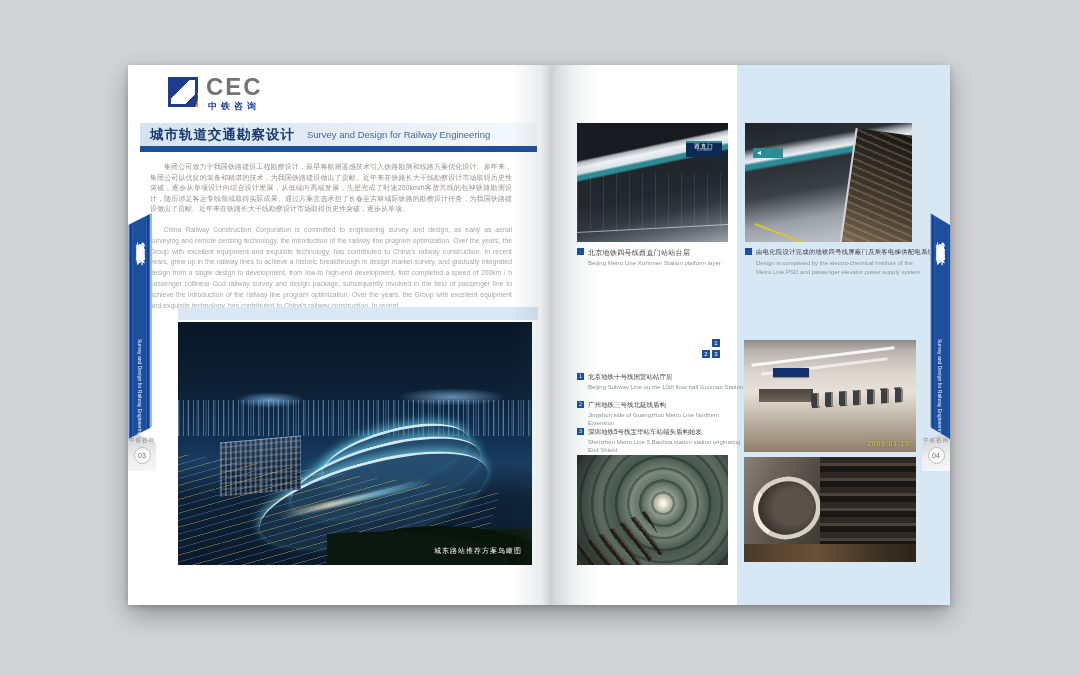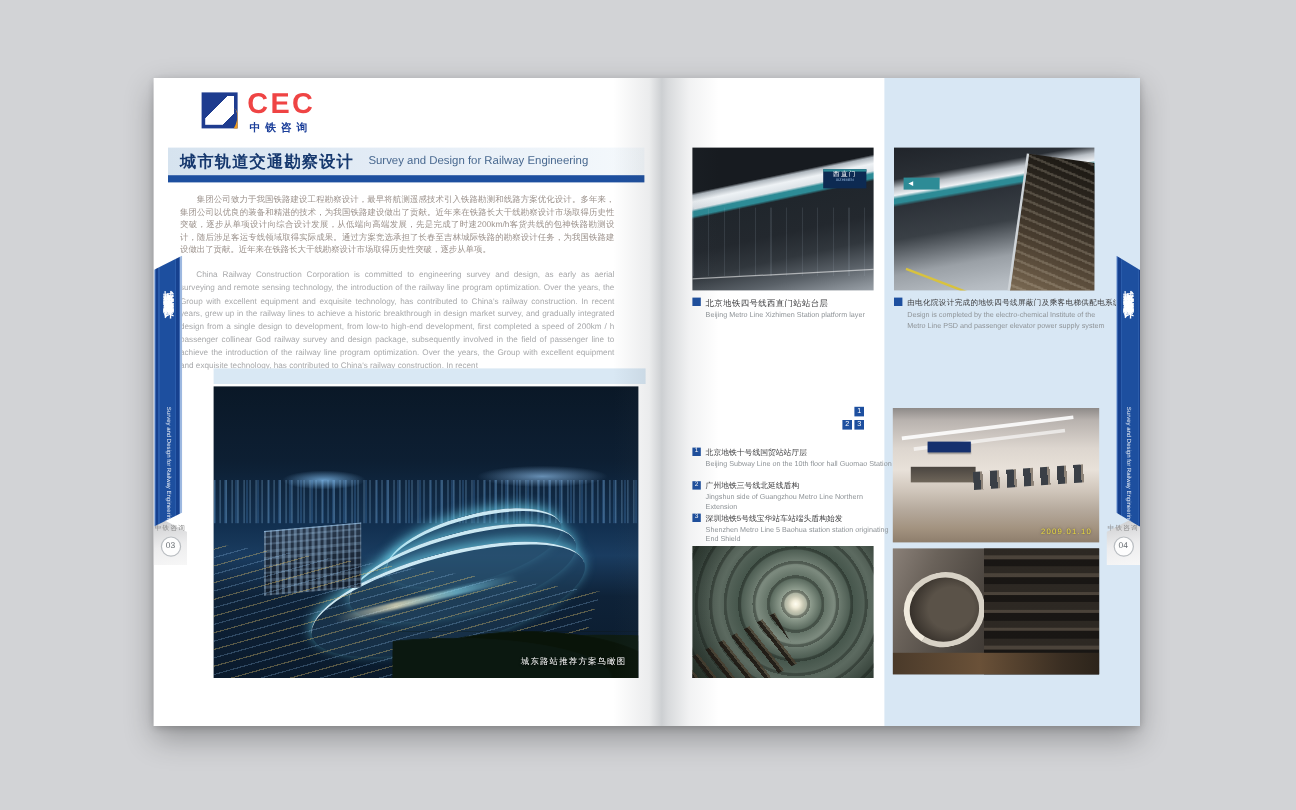--- a/index.html
+++ b/index.html
@@ -11,21 +11,21 @@
   
   .spine{left:383px;top:0;width:88px;height:540px;z-index:6;pointer-events:none;
     background:linear-gradient(to right, rgba(60,70,80,0) 0%, rgba(60,70,80,0.10) 34%,
       rgba(60,70,80,0.26) 46%, rgba(60,70,80,0.20) 52%, rgba(60,70,80,0.07) 72%, rgba(60,70,80,0) 100%);}
   
   .logo-mark{left:40px;top:12px;width:30px;height:30px;background:#1e3c8f;overflow:hidden;}
   .logo-mark .diag{position:absolute;left:3px;top:3px;width:24px;height:24px;
     background:linear-gradient(135deg,#1e3c8f 38%,#ffffff 38% 80%,#1e3c8f 80%);}
   .logo-mark .swoosh{position:absolute;left:-8px;top:6px;width:40px;height:34px;border-radius:50%;
     border-bottom:5px solid #f09c1e;transform:rotate(-42deg);}
-  .logo-cec{left:78px;top:8px;font-size:24px;font-weight:bold;color:#ef4444;letter-spacing:2px;}
+  .logo-cec{left:78px;top:8px;font-size:24px;font-weight:bold;color:#737373;letter-spacing:2px;}
   .logo-sub{left:80px;top:35px;font-size:9px;font-weight:bold;color:#1c3f9a;letter-spacing:4px;}
   .title-band{left:12px;top:58px;width:397px;height:23px;
     background:linear-gradient(to right,#d6e3ef 0%,#e6eef7 55%,#f5f9fc 100%);
     display:flex;align-items:center;}
   .title-zh{font-size:13.5px;font-weight:bold;color:#16386e;margin-left:10px;letter-spacing:1px;}
   .title-en{font-size:9.5px;color:#48688f;margin-left:12px;}
   .title-bar{left:12px;top:81px;width:397px;height:6px;background:#1d4f9f;}
   .para-zh{left:22px;top:97px;width:362px;font-size:7px;line-height:10.5px;color:#9b918b;
     text-align:justify;text-indent:2em;}
   .para-en{left:22px;top:160px;width:362px;font-size:6.8px;line-height:10.8px;color:#a8a9ab;

